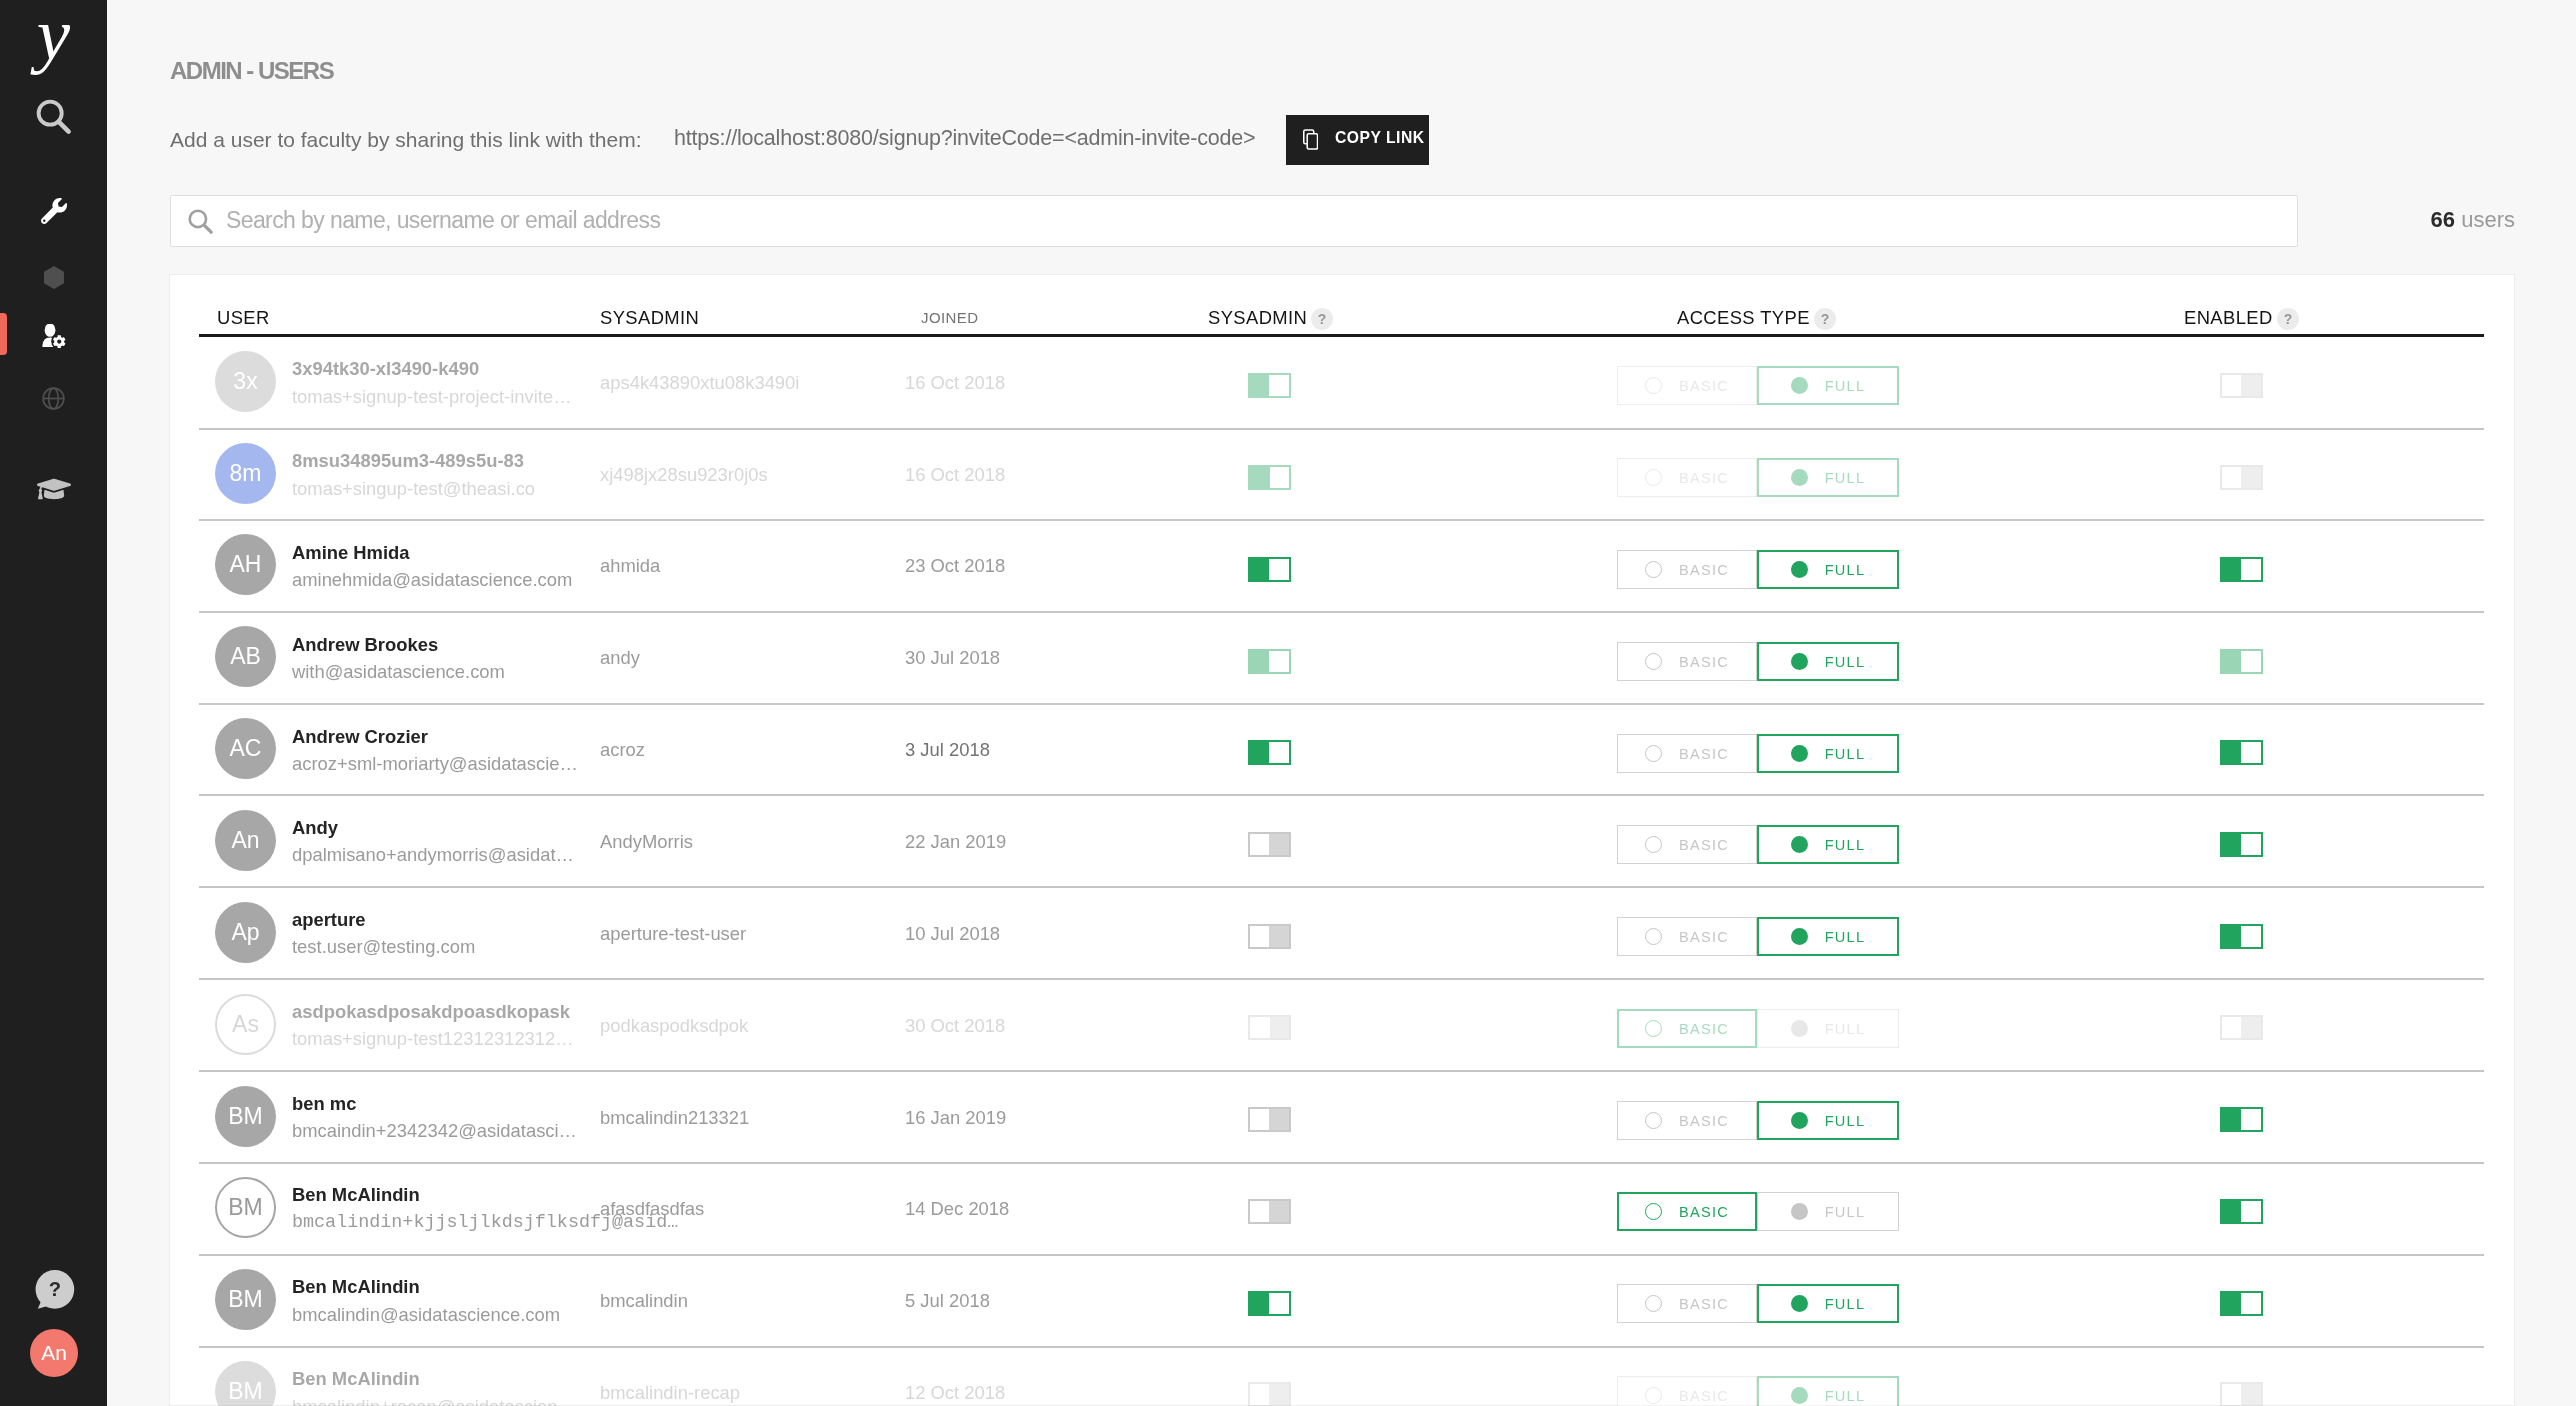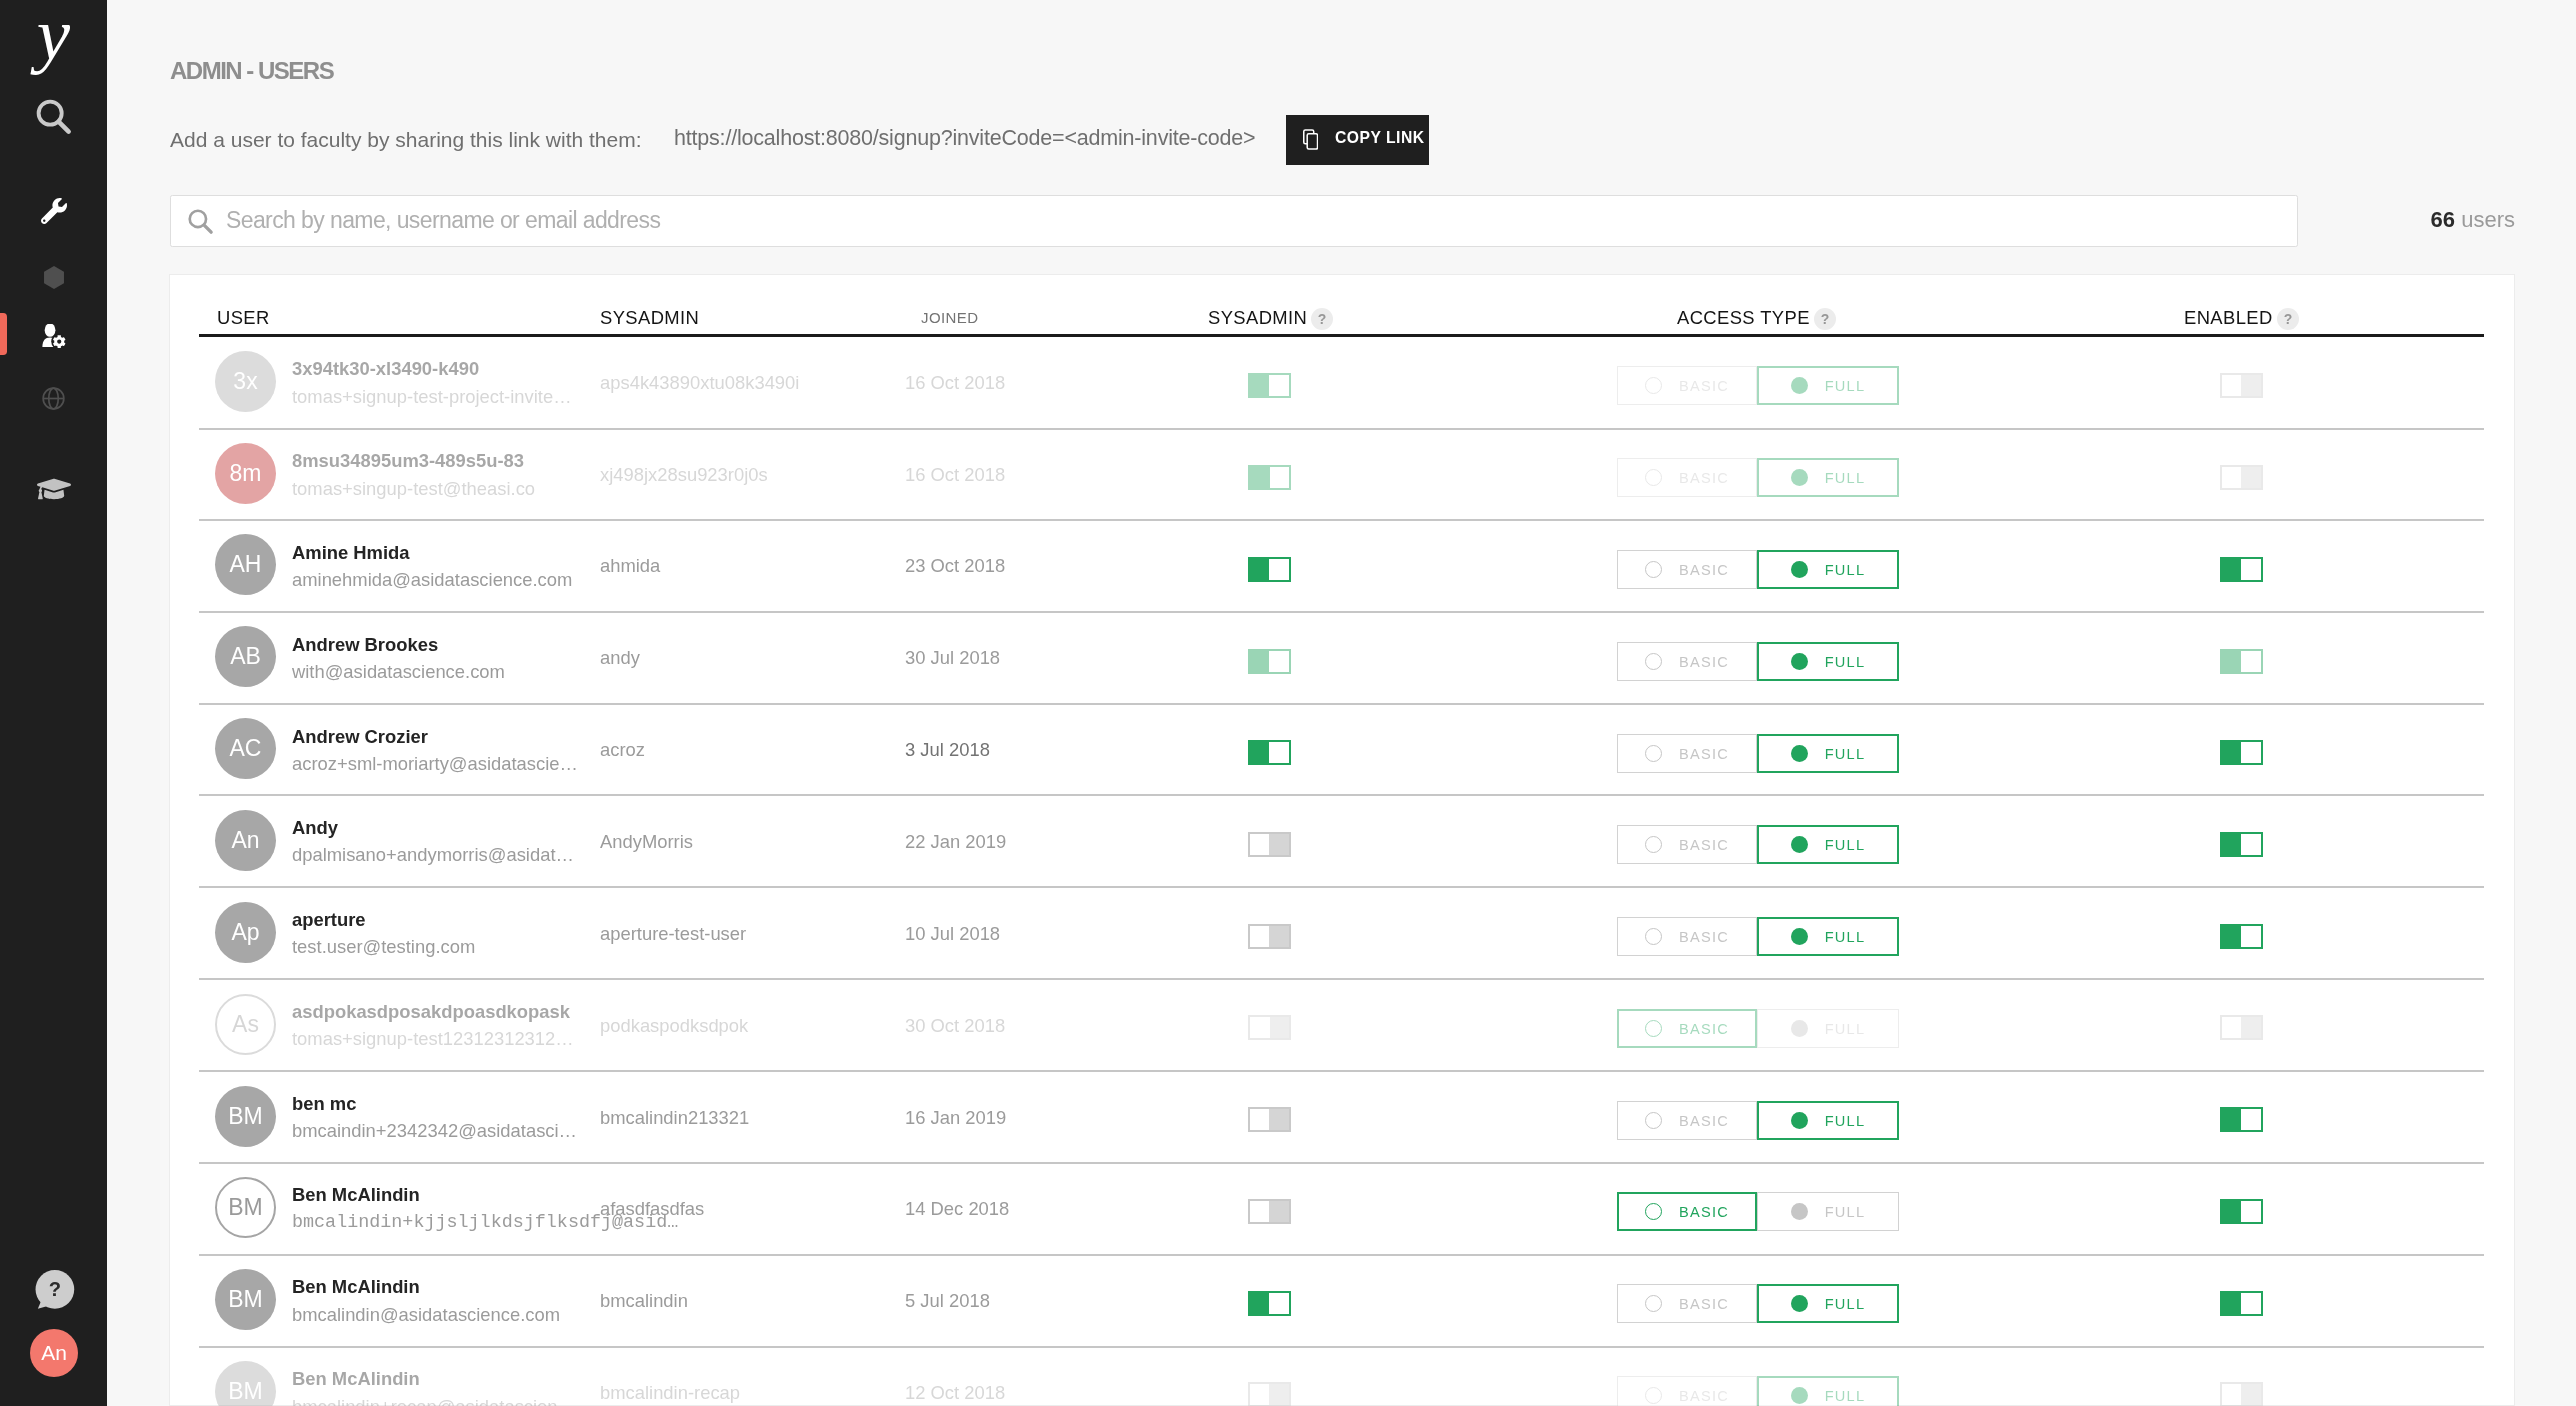--- a/index.html
+++ b/index.html
@@ -97,21 +97,21 @@
         <span style="font-size:14.6px;letter-spacing:1.2px;color:#c6c6c6;">BASIC</span>
       </div>
       <div style="position:absolute;left:140px;top:0;width:142px;height:39px;box-sizing:border-box;border:2.3px solid #21a45d;z-index:2;background:#fff;display:flex;align-items:center;justify-content:center;">
         <span style="width:17px;height:17px;background:#21a45d;border-radius:50%;margin-right:17px;"></span>
         <span style="font-size:14.6px;letter-spacing:1.2px;color:#21a45d;">FULL</span>
       </div>
     </div>
     <div style="position:absolute;left:2220px;top:373px;width:43px;height:24.5px;box-sizing:border-box;border:2.3px solid #c9c9c9;background:linear-gradient(to right,#fff 0 50%,#d5d5d5 50% 100%);"></div>
   </div>
 <div style="position:absolute;left:0;top:0;width:2576px;height:0;opacity:.4;">
-    <div style="position:absolute;left:215px;top:443px;width:61px;height:61px;border-radius:50%;background:#b91c1c;color:#fff;font-size:23px;line-height:61px;text-align:center;">8m</div>
+    <div style="position:absolute;left:215px;top:443px;width:61px;height:61px;border-radius:50%;background:#1d4ed8;color:#fff;font-size:23px;line-height:61px;text-align:center;">8m</div>
     <div style="position:absolute;left:292px;top:452px;font-size:18.4px;line-height:18.4px;font-weight:bold;color:#242424;">8msu34895um3-489s5u-83</div>
     <div style="position:absolute;left:292px;top:480px;font-size:18.4px;line-height:18.4px;color:#9b9b9b;">tomas+singup-test@theasi.co</div>
     <div style="position:absolute;left:600px;top:466px;font-size:18.4px;line-height:18.4px;color:#9b9b9b;">xj498jx28su923r0j0s</div>
     <div style="position:absolute;left:905px;top:466px;font-size:18.4px;line-height:18.4px;color:#9b9b9b;">16 Oct 2018</div>
     <div style="position:absolute;left:1248px;top:465px;width:43px;height:24.5px;box-sizing:border-box;border:2.3px solid #21a45d;background:linear-gradient(to right,#21a45d 0 50%,#fff 50% 100%);"></div>
     <div style="position:absolute;left:1617px;top:458px;width:281px;height:39px;">
       <div style="position:absolute;left:0;top:0;width:140px;height:39px;box-sizing:border-box;border:1.5px solid #d2d2d2;z-index:1;background:#fff;display:flex;align-items:center;justify-content:center;">
         <span style="width:17px;height:17px;box-sizing:border-box;border:1.9px solid #c6c6c6;border-radius:50%;margin-right:17px;"></span>
         <span style="font-size:14.6px;letter-spacing:1.2px;color:#c6c6c6;">BASIC</span>
       </div>

